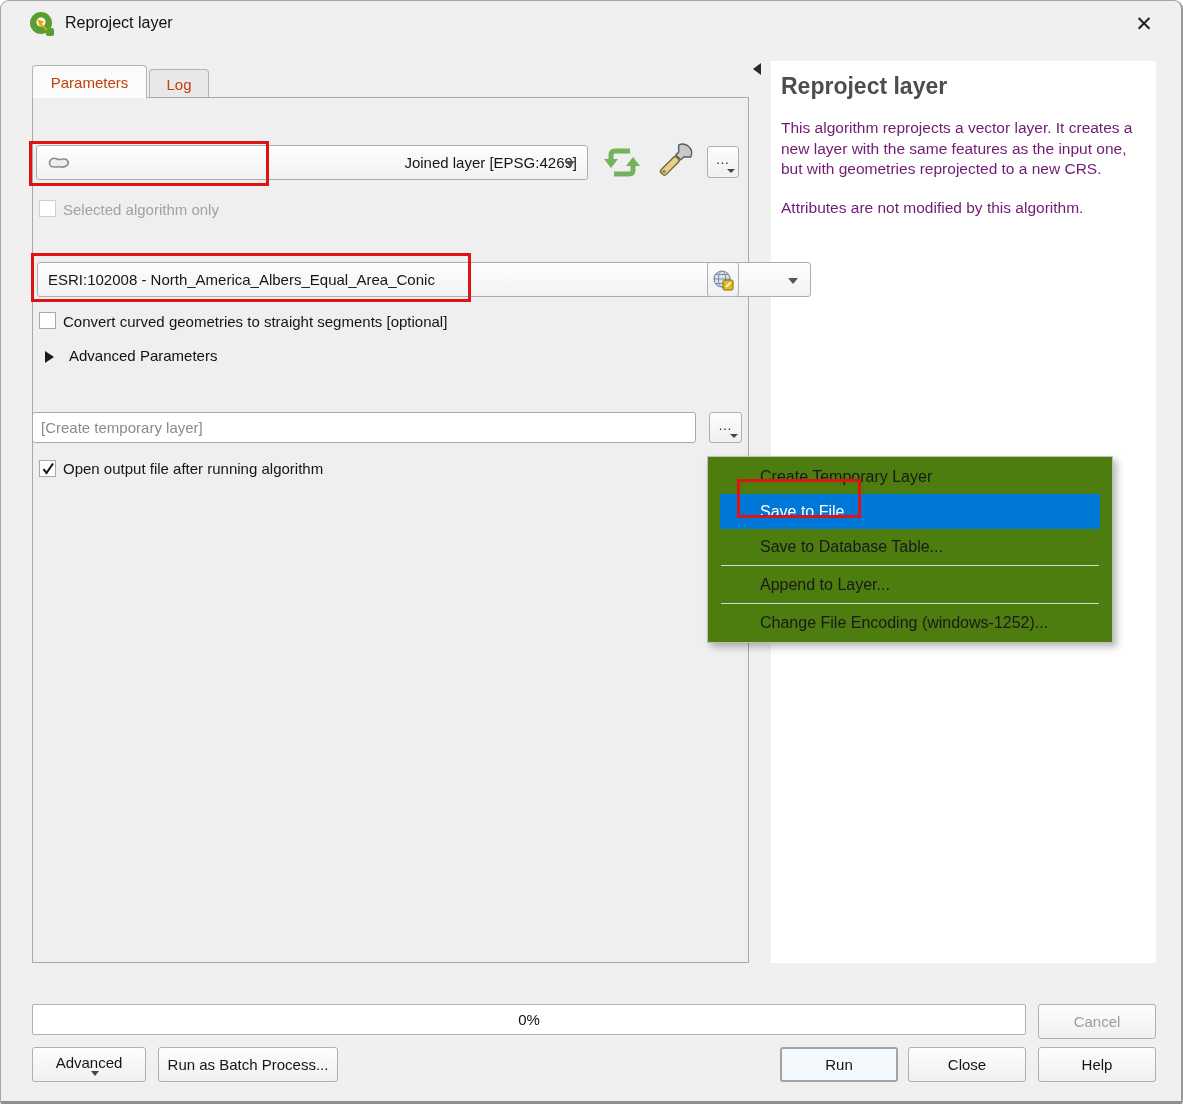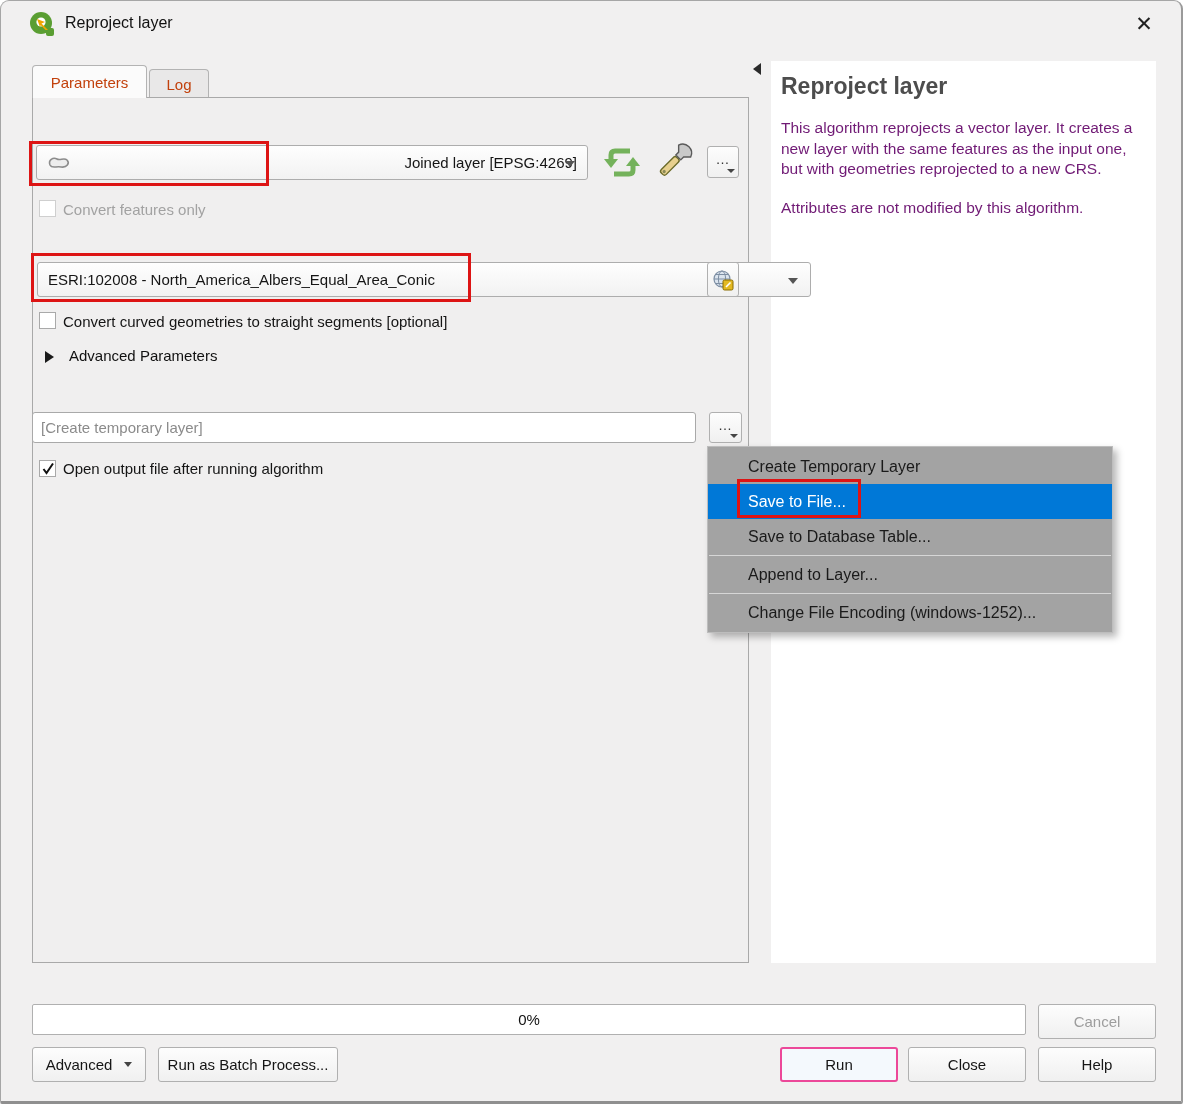--- a/index.html
+++ b/index.html
@@ -43,40 +43,40 @@
   .checkbox.disabled{border-color:#cfcfcf;}
   .checkbox svg{position:absolute;left:1px;top:0px;}
   .cb-label{position:absolute;font-size:15px;color:#151515;z-index:3;}
   .cb-label.disabled{color:#a2a2a2;}
   .adv-tri{position:absolute;left:44px;top:350px;width:0;height:0;z-index:3;
     border-top:6px solid transparent;border-bottom:6px solid transparent;border-left:9px solid #1a1a1a;}
   .adv-label{position:absolute;left:68px;top:346px;font-size:15px;font-weight:normal;color:#111;z-index:3;}
   .out-field{position:absolute;left:31px;top:411px;width:664px;height:31px;background:#fff;
     border:1px solid #a9a9a9;border-radius:3px;padding:0 8px;font-size:15px;color:#8b8b8b;z-index:3;}
   
-  .menu{position:absolute;left:706px;top:445px;width:406px;background:#a3a3a3;
-    border:1px solid #bdbdbd;box-shadow:4px 4px 7px rgba(0,0,0,0.28);z-index:10;padding:2px 0;}
+  .menu{position:absolute;left:706px;top:455px;width:406px;background:#4d7c0f;
+    border:1px solid #bdbdbd;box-shadow:4px 4px 7px rgba(0,0,0,0.28);z-index:10;padding:2px 12px;}
   .menu-item{height:35px;display:flex;align-items:center;padding-left:40px;font-size:16px;color:#1a1a1a;}
   .menu-item.selected{background:#0078d7;color:#fff;}
   .menu-sep{height:1px;background:#d6d6d6;margin:1px 1px;}
   
   .help-panel{position:absolute;left:770px;top:60px;width:385px;height:902px;background:#ffffff;z-index:1;}
   .help-title{margin:12px 10px 0 10px;font-size:23px;font-weight:bold;color:#4d4d4d;}
   .help-para{margin:18px 10px 0 10px;font-size:15.5px;color:#701a75;line-height:1.33;}
   .collapse-arrow{position:absolute;left:752px;top:62px;width:0;height:0;z-index:3;
     border-top:6px solid transparent;border-bottom:6px solid transparent;border-right:8px solid #2a2a2a;}
   
   .progress{position:absolute;left:31px;top:1003px;width:994px;height:31px;background:#fff;
     border:1px solid #b0b0b0;border-radius:2px;display:flex;align-items:center;justify-content:center;
     font-size:15px;color:#111;}
   .btn{position:absolute;height:35px;background:linear-gradient(#fdfdfd,#f0f0f0);
     border:1px solid #b0b0b0;border-radius:3px;font-size:15px;color:#151515;
     display:flex;align-items:center;justify-content:center;}
   .btn.disabled{color:#9d9d9d;}
-  .btn.focus{border:2px solid #ec4899;background:#f4f9fd;}
+  .btn.focus{border:2px solid #a3a3a3;background:#f4f9fd;}
   
   .redbox{position:absolute;border:3px solid #dd1414;z-index:12;background:transparent;}
 </style>
 </head>
 <body>
 
 <div id="window">
 
   <div class="titlebar">
     <svg class="app-icon" viewBox="0 0 26 26">
@@ -119,21 +119,21 @@
       <circle cx="22.5" cy="35" r="1.6" fill="#8a8a56"></circle>
     </g>
   </svg>
 
   <div class="tool-btn" style="left:706px;top:145px;width:32px;height:32px;">
     <span class="dots-label">…</span>
     <span class="mini-arrow"></span>
   </div>
 
   <div class="checkbox disabled" style="left:38px;top:199px;"></div>
-  <div class="cb-label disabled" style="left:62px;top:200px;">Convert features only</div>
+  <div class="cb-label disabled" style="left:62px;top:200px;">Selected algorithm only</div>
 
   <div class="field-label" style="left:33px;top:233px;">Target CRS</div>
 
   <div class="combo" style="left:36px;top:261px;width:774px;">
     <span>ESRI:102008 - North_America_Albers_Equal_Area_Conic</span>
     <span class="arrow"></span>
   </div>
 
   <div class="tool-btn" style="left:706px;top:261px;width:32px;height:35px;">
     <svg width="24" height="24" viewBox="0 0 24 24">
@@ -187,21 +187,21 @@
 
   <div class="redbox" style="left:28px;top:140px;width:240px;height:45px;"></div>
   <div class="redbox" style="left:30px;top:252px;width:440px;height:49px;"></div>
   <div class="redbox" style="left:736px;top:478px;width:124px;height:39px;"></div>
 
   <div class="progress">
     <span>0%</span>
   </div>
   <div class="btn disabled" style="left:1037px;top:1003px;width:118px;">Cancel</div>
 
-  <div class="btn" style="left:31px;top:1046px;width:114px;">
+  <div class="btn" style="left:31px;top:1046px;width:114px;flex-direction:column;">
     <span>Advanced</span>
     <span style="margin-left:12px;width:0;height:0;border-left:4px solid transparent;border-right:4px solid transparent;border-top:5px solid #444;"></span>
   </div>
   <div class="btn" style="left:157px;top:1046px;width:180px;">Run as Batch Process...</div>
   <div class="btn focus" style="left:779px;top:1046px;width:118px;">Run</div>
   <div class="btn" style="left:907px;top:1046px;width:118px;">Close</div>
   <div class="btn" style="left:1037px;top:1046px;width:118px;">Help</div>
 
 </div>
 

